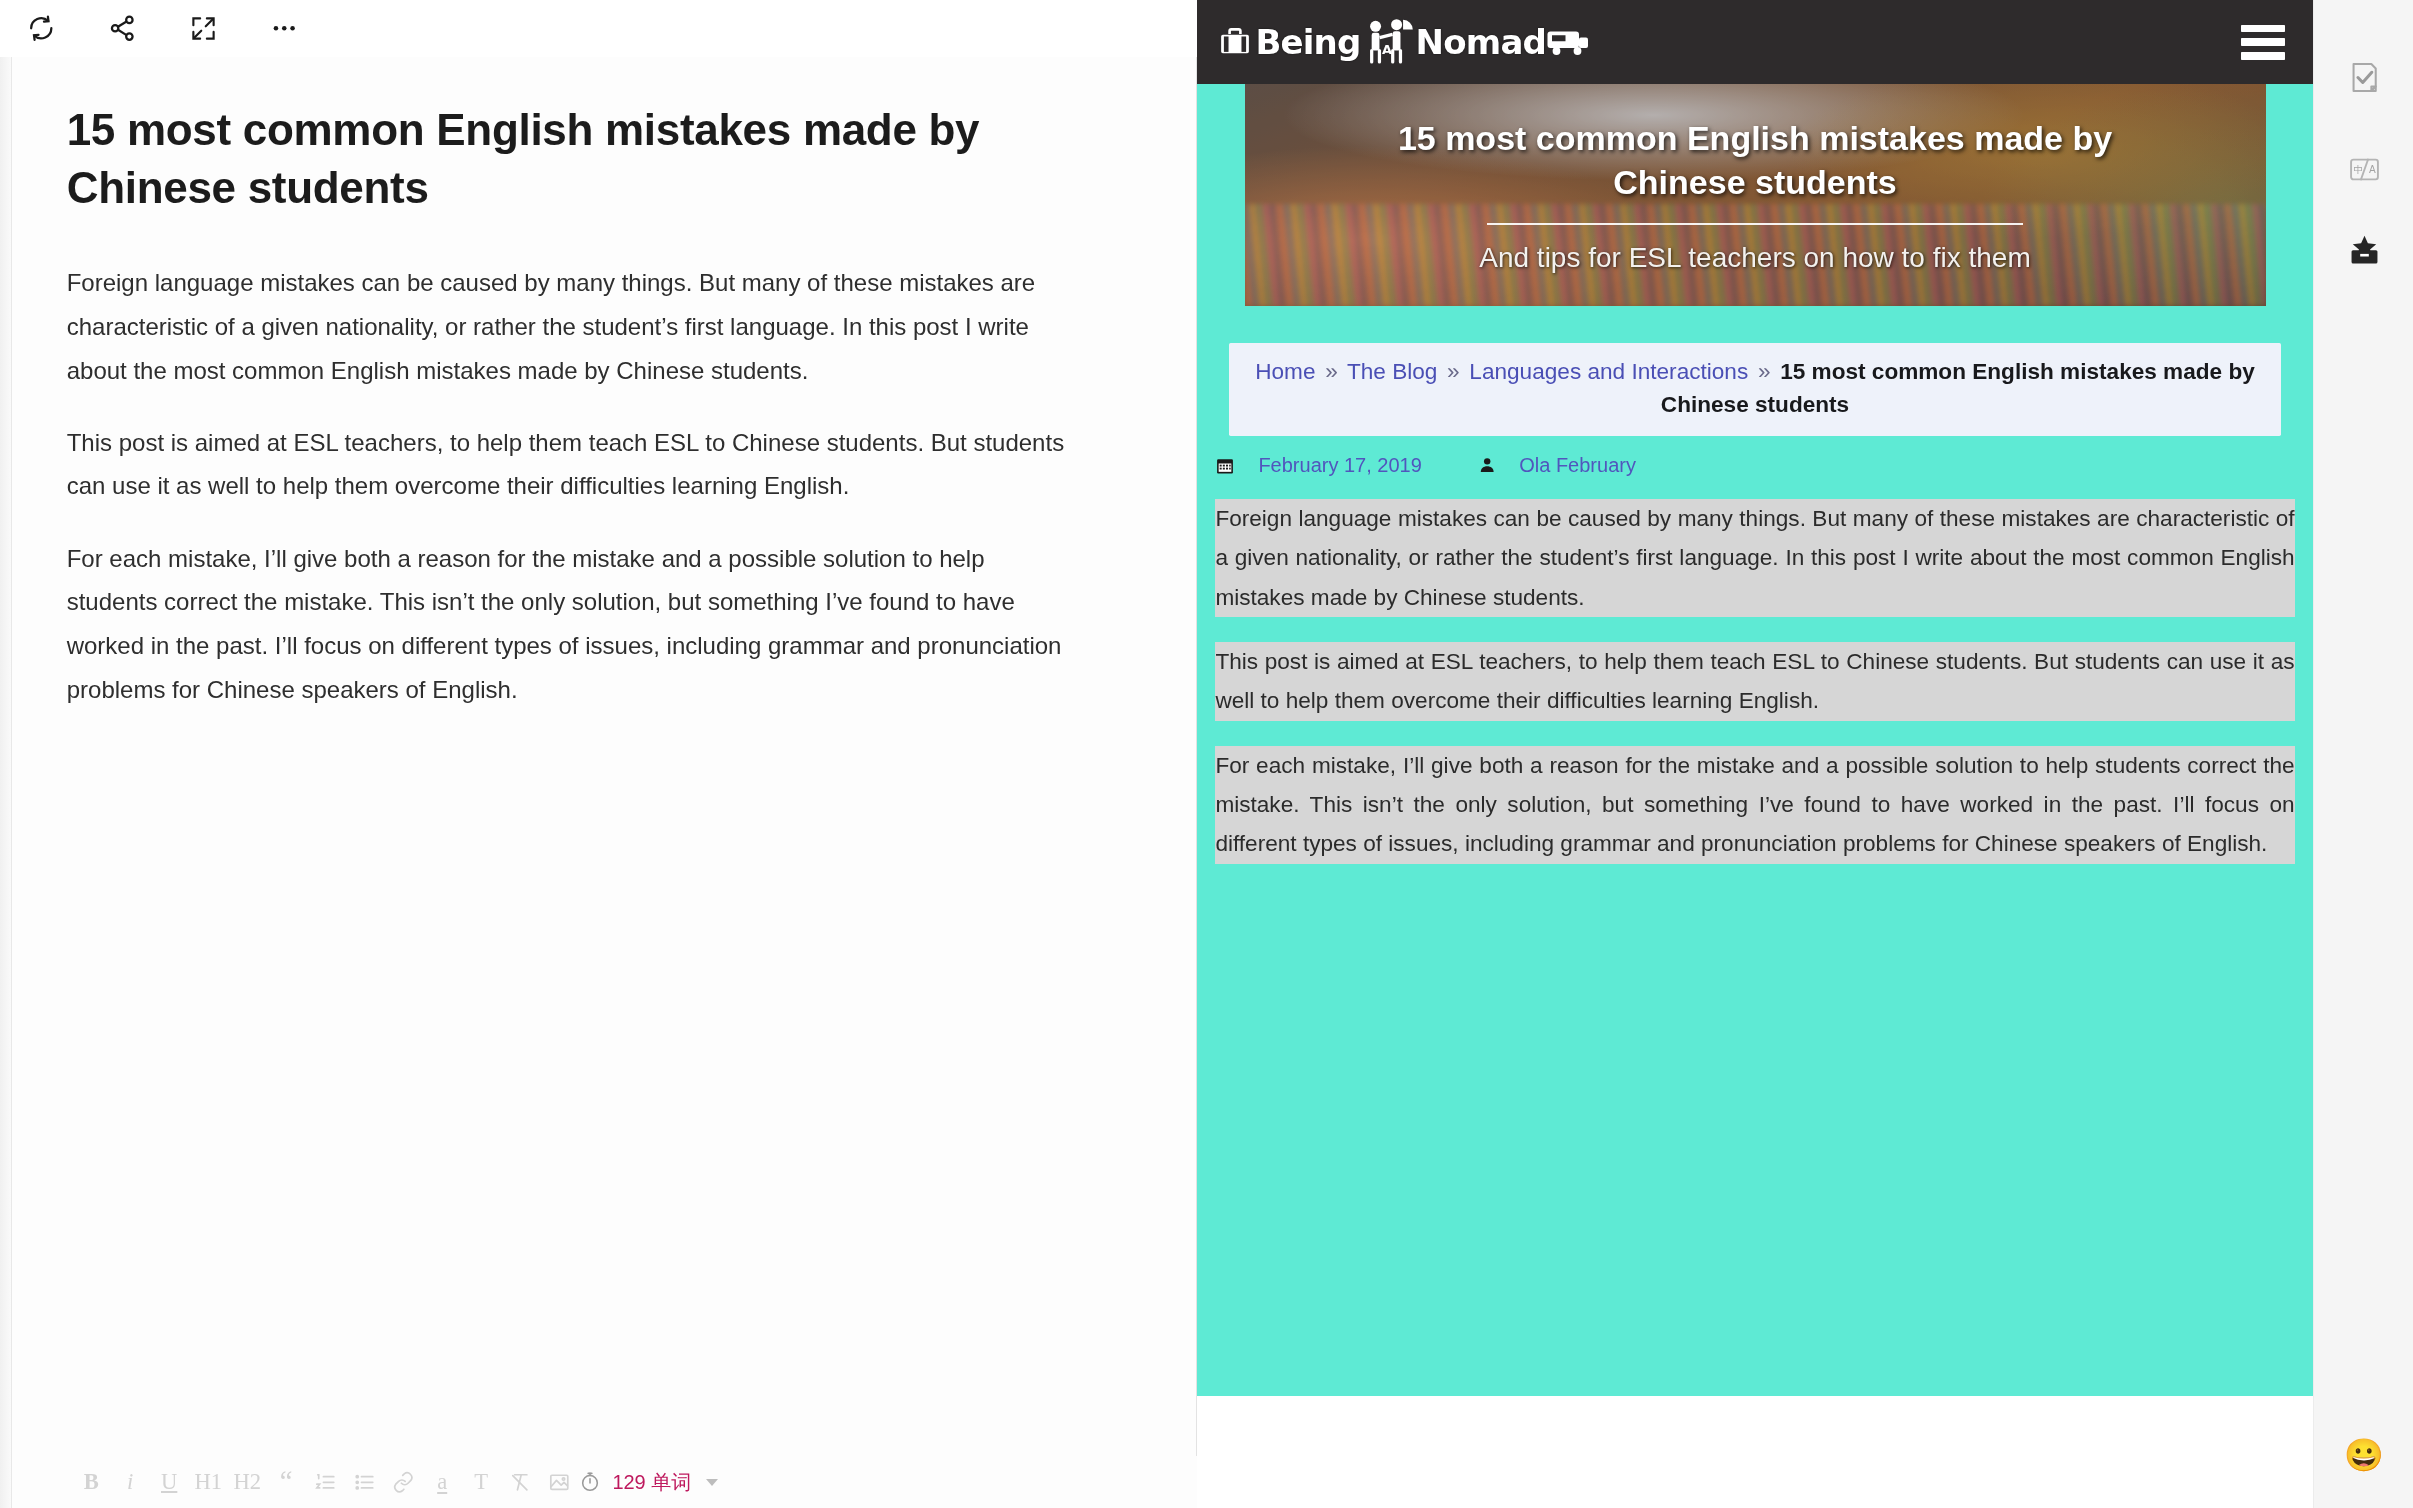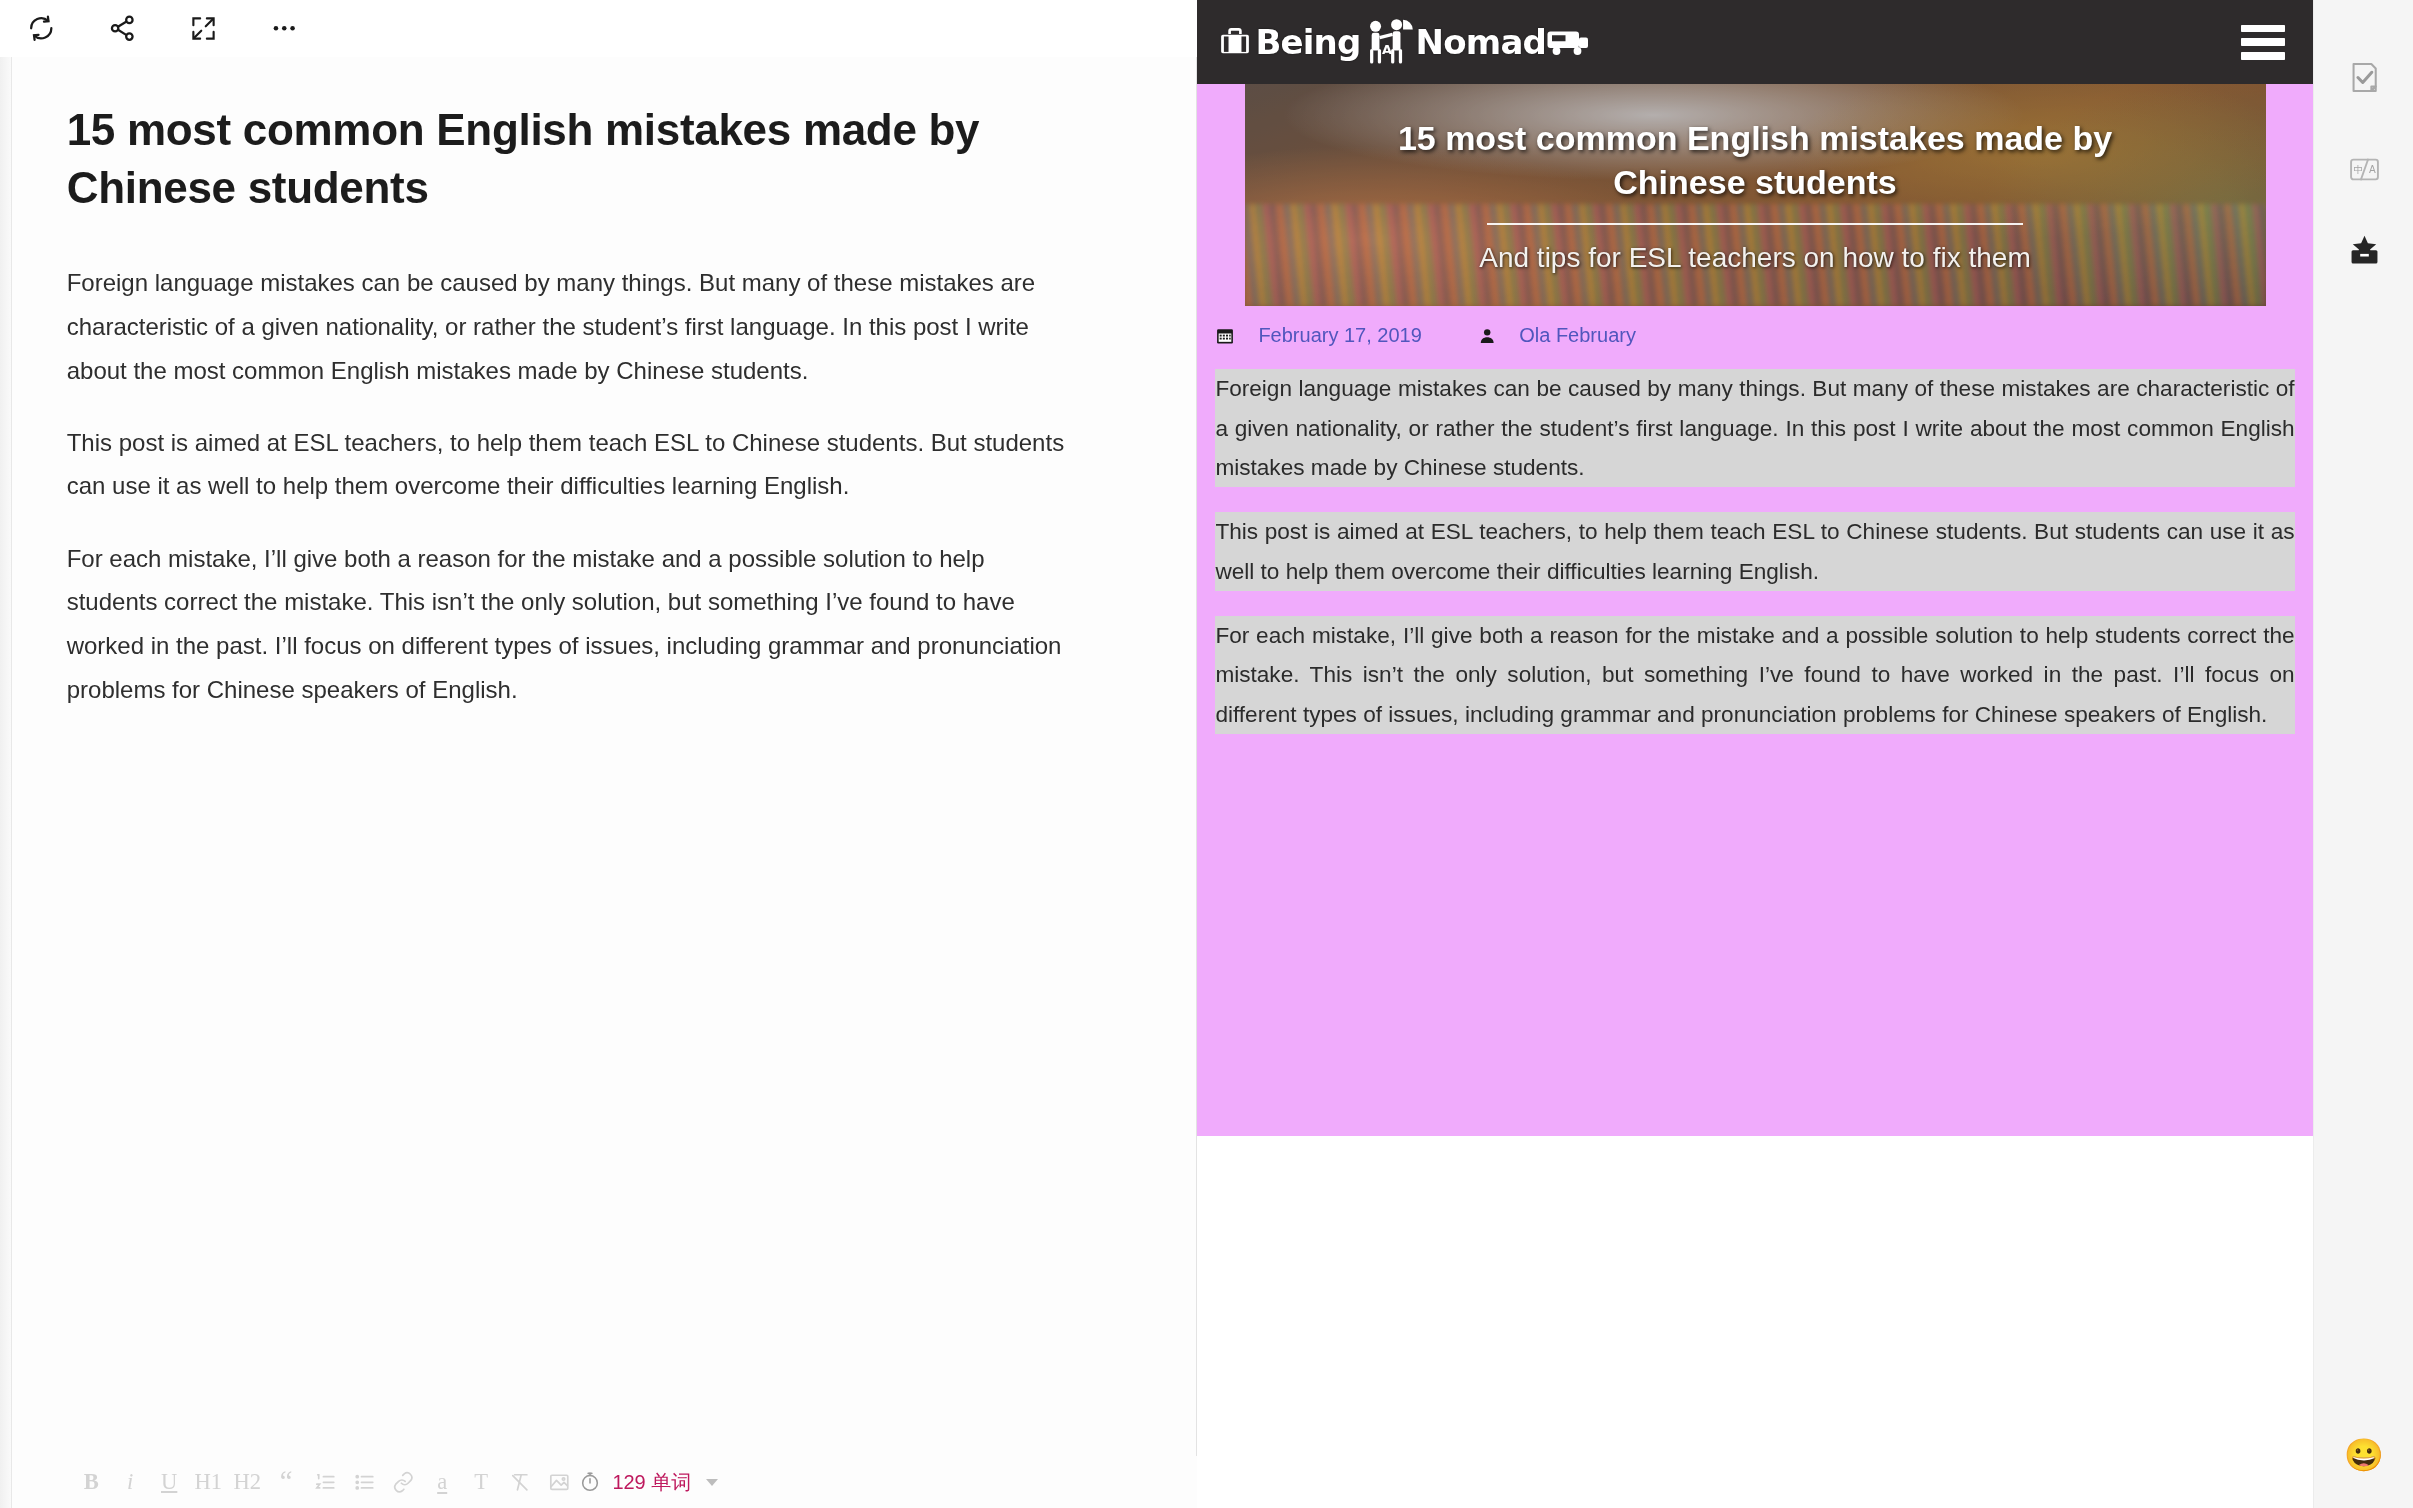--- a/index.html
+++ b/index.html
@@ -71,22 +71,22 @@
     color: #be185d; font-size: 20px; cursor: pointer; white-space: nowrap;
   }
   .wc-caret {
     width: 0; height: 0; border-left: 6.7px solid transparent;
     border-right: 6.7px solid transparent; border-top: 7.5px solid #bdbdbd;
     margin-left: 3.4px;
   }
 
   
   .preview-pane {
-    position: relative; width: 1116px; height: 1136px;
-    background: #f0abfc; overflow: hidden; flex: 0 0 auto;
+    position: relative; width: 1116px; height: 1396px;
+    background: #5eead4; overflow: hidden; flex: 0 0 auto;
   }
   .site-header {
     position: relative; width: 1116px; height: 84px;
     background: #2e2b2c; display: flex; align-items: center;
     padding: 0 28.5px 0 18.4px;
   }
   .logo-wrap {
     display: flex; align-items: center; gap: 0px; color: #fff;
   }
   .logo-text {
@@ -372,20 +372,31 @@
 
     <div class="hero">
       <div class="hero-scrim"></div>
       <div class="hero-inner">
         <div class="hero-title">15 most common English mistakes made by Chinese students</div>
         <div class="hero-rule"></div>
         <div class="hero-sub">And tips for ESL teachers on how to fix them</div>
       </div>
     </div>
 
+    <div class="crumb-wrap">
+      <div class="crumb">
+        <a>Home</a>
+        <span class="sep">»</span>
+        <a>The Blog</a>
+        <span class="sep">»</span>
+        <a>Languages and Interactions</a>
+        <span class="sep">»</span>
+        <span class="cur">15 most common English mistakes made by Chinese students</span>
+      </div>
+    </div>
 
     <div class="meta-row">
       <span class="meta-ico">
         <svg width="20" height="20" viewBox="0 0 24 24" fill="#1a1a1a">
           <rect x="2.5" y="4" width="19" height="17" rx="1.4"></rect>
           <rect x="4.4" y="9" width="15.2" height="10" fill="#fff"></rect>
           <g fill="#1a1a1a">
               <rect x="5.6" y="10.4" width="2.4" height="2.2"></rect>
               <rect x="9.4" y="10.4" width="2.4" height="2.2"></rect>
               <rect x="13.2" y="10.4" width="2.4" height="2.2"></rect>

